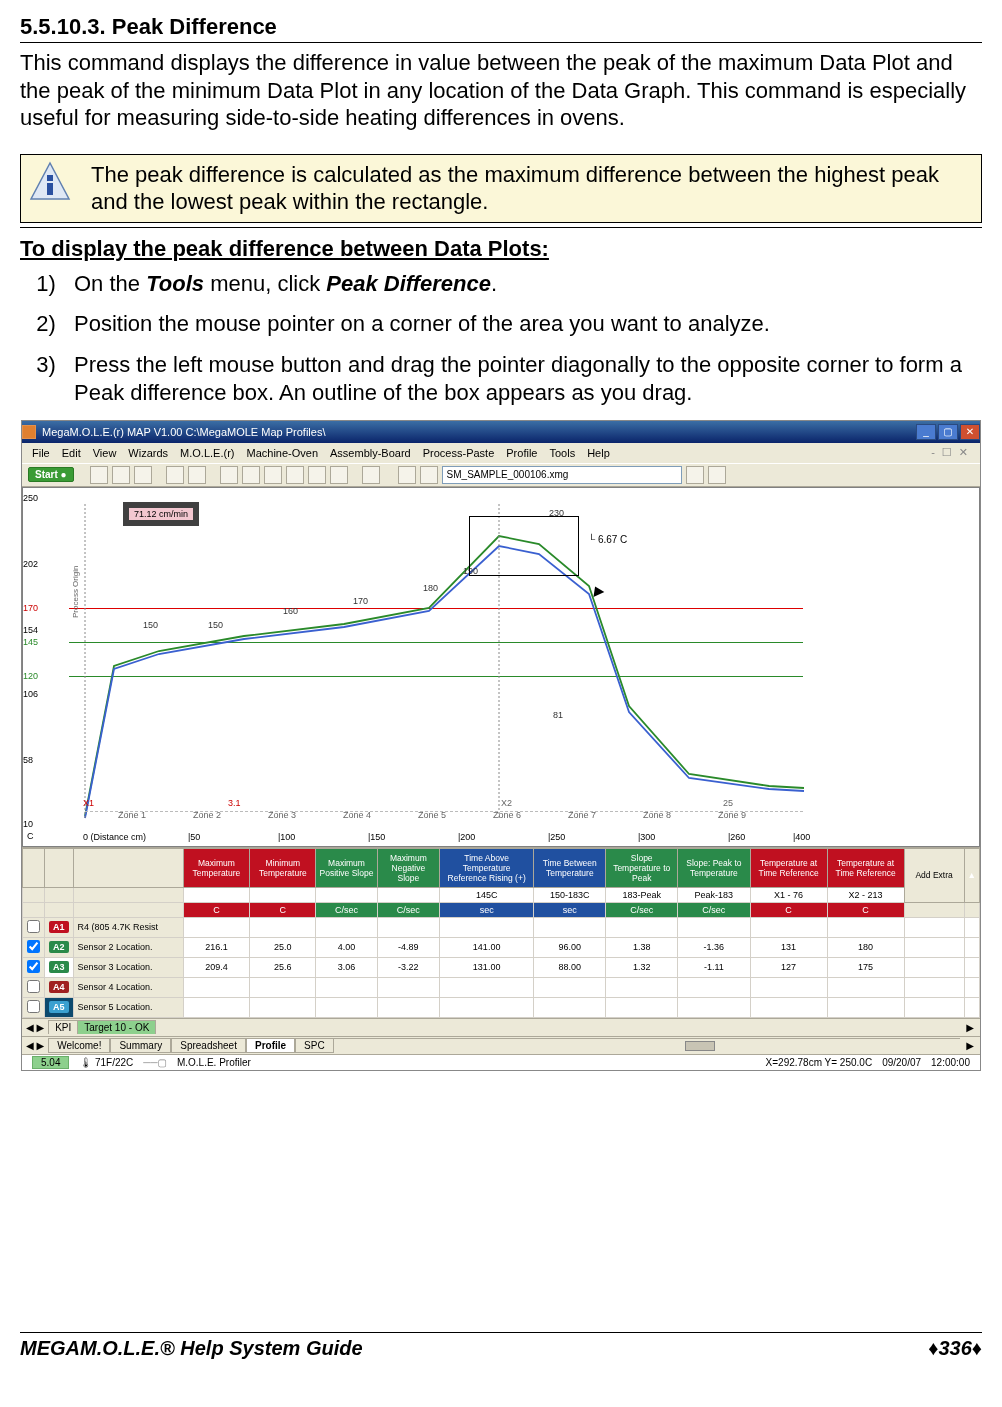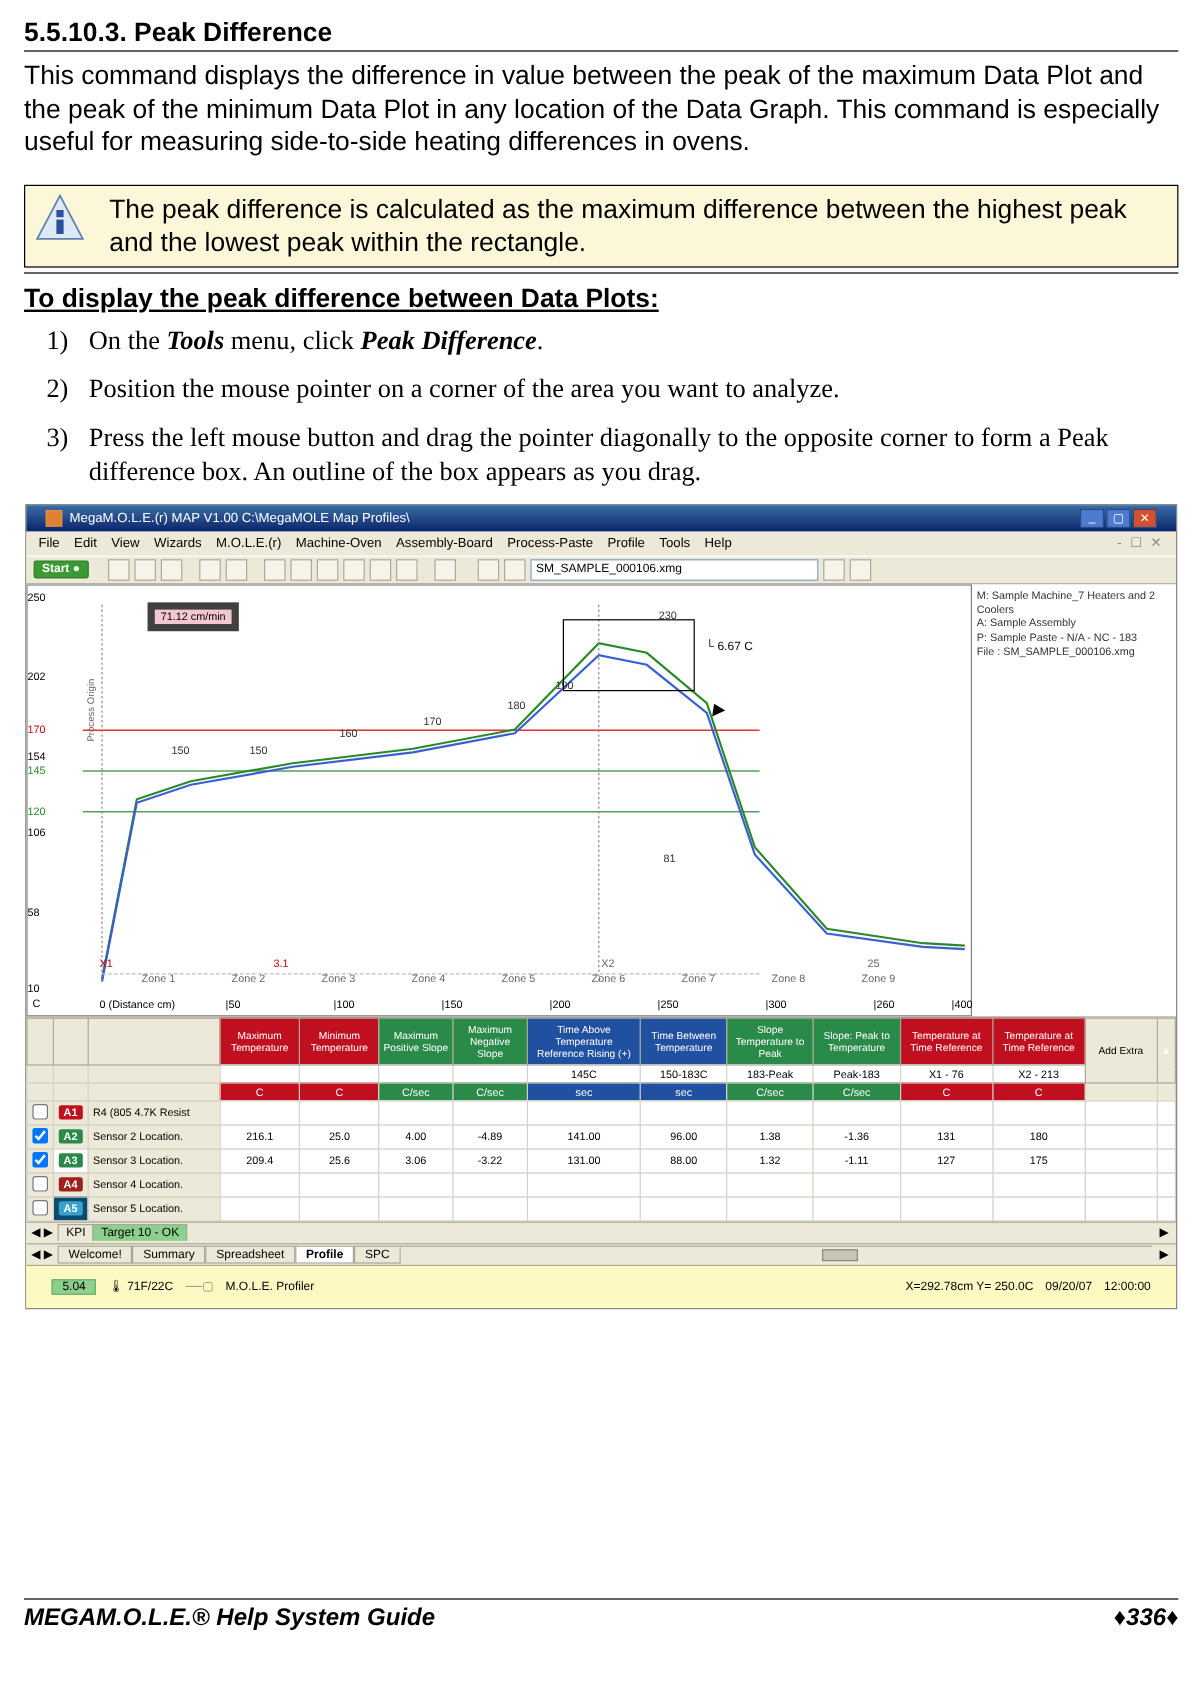--- a/index.html
+++ b/index.html
@@ -6,28 +6,28 @@
   html, body { width: 1002px; font-family: Arial, Helvetica, sans-serif; background: #fff; color: #000; }
   .page { padding: 14px 20px 10px 20px; min-height: 1370px; position: relative; }
   .section-heading { font-weight: bold; font-size: 22px; margin-bottom: 2px; }
   .hr { border-top: 1.5px solid #000; margin-bottom: 6px; }
   .body-text { font-size: 22px; line-height: 1.25; margin-bottom: 8px; }
   .note-box { border: 1.5px solid #000; padding: 6px 8px; display: flex; gap: 20px; align-items: flex-start; margin-bottom: 4px; background: #fbf7d8; margin-top: 22px; }
   .note-icon { width: 42px; height: 42px; background: #fbf7d8; position: relative; flex-shrink: 0; }
   .note-icon svg { width: 42px; height: 42px; }
   .note-text { font-size: 22px; line-height: 1.25; }
   .sub-heading { font-weight: bold; text-decoration: underline; font-size: 22px; margin: 8px 0 8px 0; }
-  .steps { padding-left: 48px; font-family: Liberation Serif, serif; }
+  .steps { padding-left: 48px; }
   .steps li { font-size: 22px; line-height: 1.3; margin-bottom: 12px; list-style: decimal outside; padding-left: 6px; }
   .steps li::marker { content: counter(list-item) ")  "; }
   .bi { font-weight: bold; font-style: italic; }
 
   
   .shot-wrap { background: #ece9d8; border: 1px solid #888; width: 960px; margin: 4px auto 0 auto; font-family: Tahoma, Arial, sans-serif; font-size: 10px; color: #000; }
-  .titlebar { height: 22px; background: linear-gradient(#3b6ea5, #0a246a); color: #fff; display: flex; align-items: center; padding: 0 16px; font-size: 11px; }
+  .titlebar { height: 22px; background: linear-gradient(#3b6ea5, #0a246a); color: #fff; display: flex; align-items: center; padding: 0 0; font-size: 11px; }
   .titlebar .ico { width: 14px; height: 14px; background: #e08030; margin-right: 6px; border: 1px solid #fff2; }
   .titlebtns { margin-left: auto; display: flex; gap: 2px; }
   .tbtn { width: 20px; height: 16px; background: #4a7bd0; border: 1px solid #2a4a80; display: flex; align-items: center; justify-content: center; color: #fff; font-size: 10px; }
   .tbtn.close { background: #d05030; }
   .menubar { height: 20px; background: #ece9d8; display: flex; align-items: center; gap: 12px; padding: 0 10px; font-size: 11px; color: #000; }
   .menubar .wctl { margin-left: auto; color: #888; letter-spacing: 2px; }
   .toolbar { height: 24px; background: #ece9d8; border-top: 1px solid #fff; border-bottom: 1px solid #aca899; display: flex; align-items: center; gap: 4px; padding: 0 6px; }
   .start-btn { background: #3a9b35; color: #fff; font-weight: bold; padding: 1px 6px; border: 1px solid #2a7a25; border-radius: 2px; font-size: 10px; }
   .tb-icon { width: 18px; height: 18px; border: 1px solid #aca899; background: #f5f3ea; }
   .filecombo { height: 18px; width: 240px; border: 1px solid #7f9db9; background: #fff; display: flex; align-items: center; padding: 0 4px; font-size: 10px; }
@@ -72,21 +72,21 @@
 
   .bottom-tabs { display: flex; height: 18px; align-items: center; font-size: 10px; background: #ece9d8; border-top: 1px solid #aca899; }
   .btab { padding: 1px 6px; background: #ece9d8; border: 1px solid #aca899; border-bottom: none; margin-right: -1px; }
   .btab.kpi { background: #ece9d8; }
   .btab.green { background: #8dd08d; }
 
   .views-tabs { display: flex; height: 18px; align-items: center; font-size: 10px; background: #ece9d8; border-top: 1px solid #aca899; }
   .vtab { padding: 1px 8px; border: 1px solid #aca899; background: #ece9d8; }
   .vtab.active { background: #fff; font-weight: bold; }
 
-  .statusbar { display: flex; height: 36px; align-items: center; font-size: 10px; background: #fef9c3; border-top: 1px solid #aca899; gap: 10px; padding: 0 21px; }
+  .statusbar { display: flex; height: 16px; align-items: center; font-size: 10px; background: #ffffff; border-top: 1px solid #aca899; gap: 10px; padding: 0 10px; }
   .sb-pill { background: #8dd08d; padding: 0 8px; border: 1px solid #6ab06a; }
   .sb-sep { flex: 1; }
   .scroll-stub { height: 14px; background: #ece9d8; border-top: 1px solid #aca899; position: relative; }
   .scroll-thumb { position:absolute; left: 56%; top: 2px; width: 30px; height: 10px; background: #c8c4b4; border: 1px solid #888; }
 
   .footer { position: absolute; bottom: 10px; left: 20px; right: 20px; border-top: 1.5px solid #000; padding-top: 4px; display: flex; justify-content: space-between; font-style: italic; font-weight: bold; font-size: 20px; }
   .footer .pg { font-style: italic; font-weight: normal; }
   .footer .pg b { font-weight: bold; }
   .footer .mb { font-style: italic; }
   .footer .mb .r { font-weight: bold; }
@@ -236,26 +236,20 @@
 
         <span class="xtick" style="left:60px">0 (Distance cm)</span>
         <span class="xtick" style="left:165px">|50</span>
         <span class="xtick" style="left:255px">|100</span>
         <span class="xtick" style="left:345px">|150</span>
         <span class="xtick" style="left:435px">|200</span>
         <span class="xtick" style="left:525px">|250</span>
         <span class="xtick" style="left:615px">|300</span>
         <span class="xtick" style="left:705px">|260</span>
         <span class="xtick" style="left:770px">|400</span>
-      </div>
-      <div class="side-info">
-        <div>M: Sample Machine_7 Heaters and 2 Coolers</div>
-        <div>A: Sample Assembly</div>
-        <div>P: Sample Paste - N/A - NC - 183</div>
-        <div>File : SM_SAMPLE_000106.xmg</div>
       </div>
     </div>
 
     <div class="grid-area">
       <table class="kpi-table">
         <tbody>
             <tr>
           <th style="width:22px;background:#ece9d8"></th>
           <th style="width:26px;background:#ece9d8"></th>
           <th style="width:110px;background:#ece9d8;text-align:left"></th>

